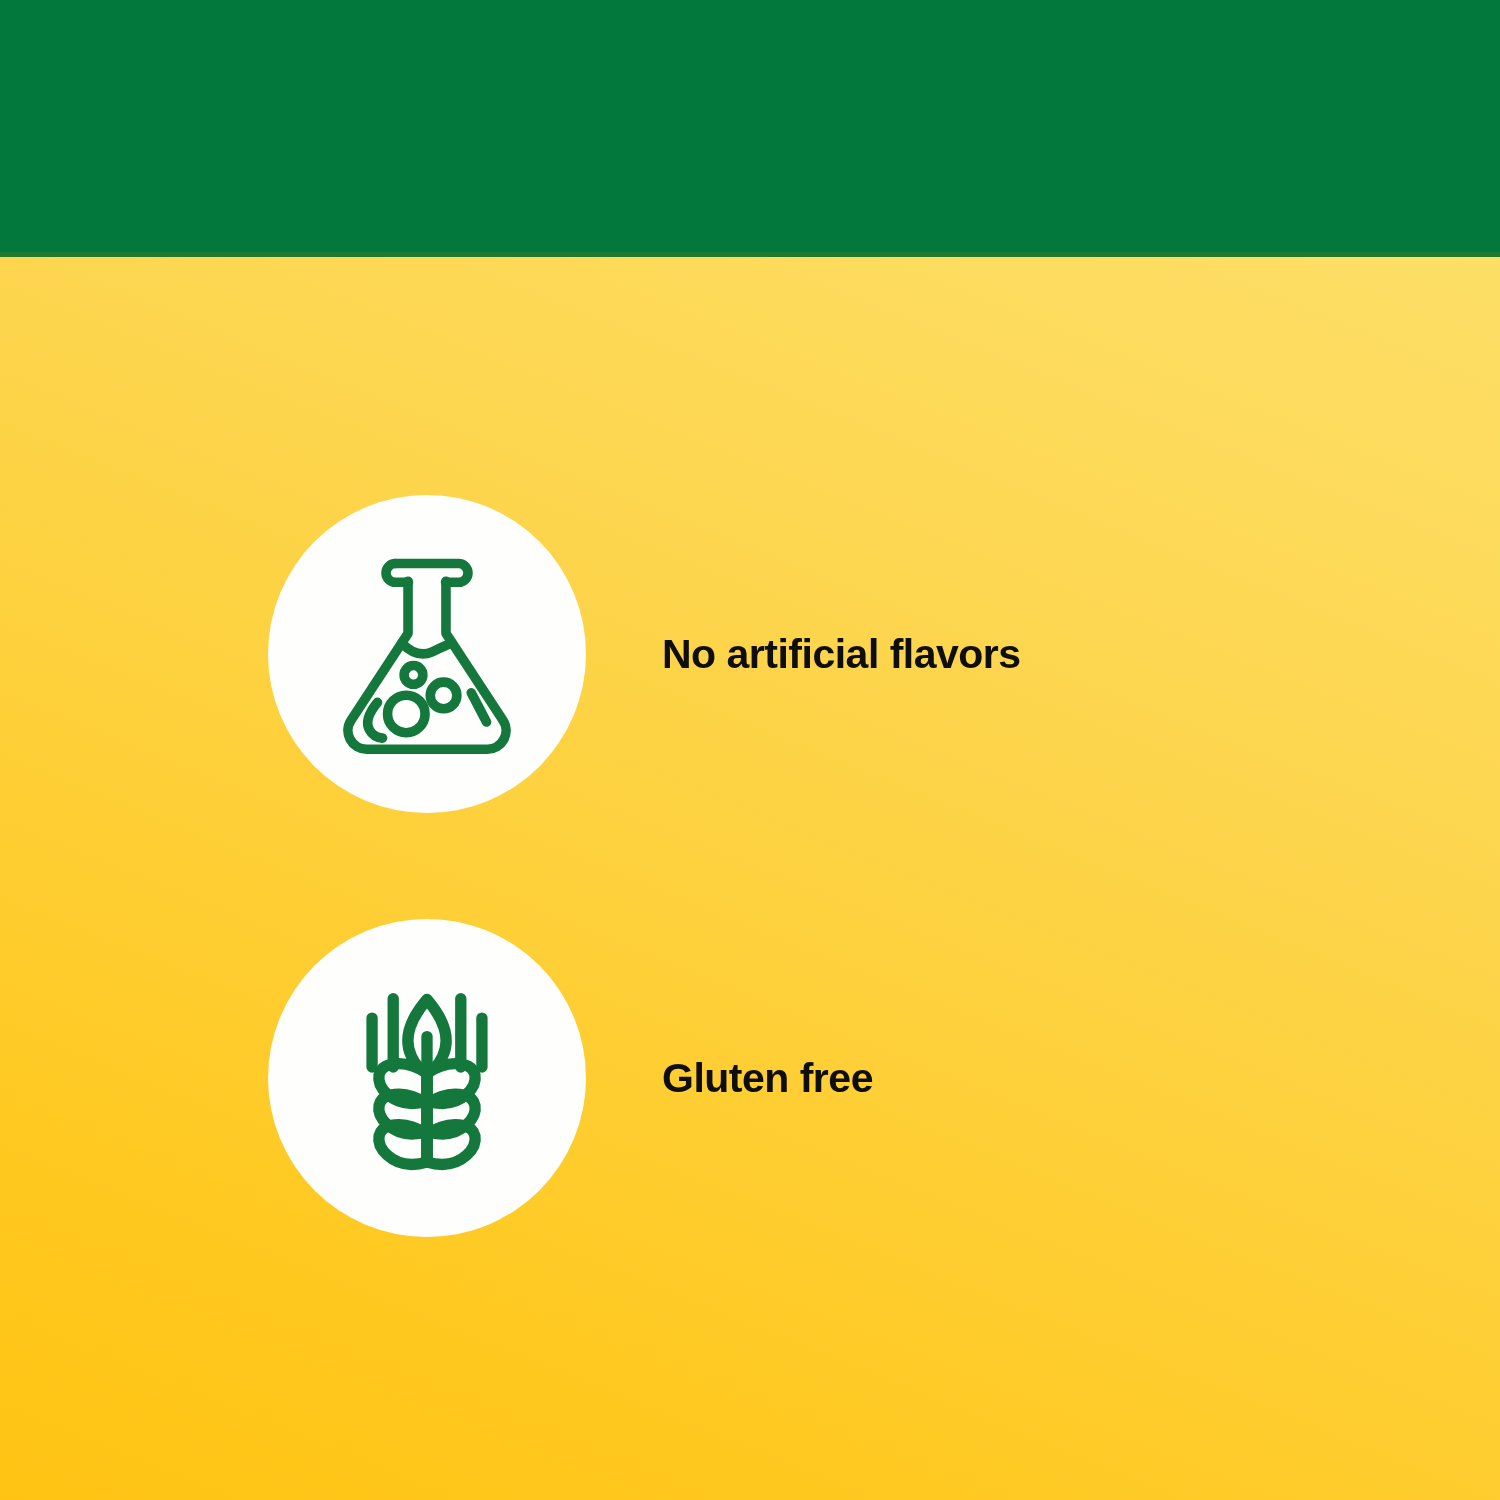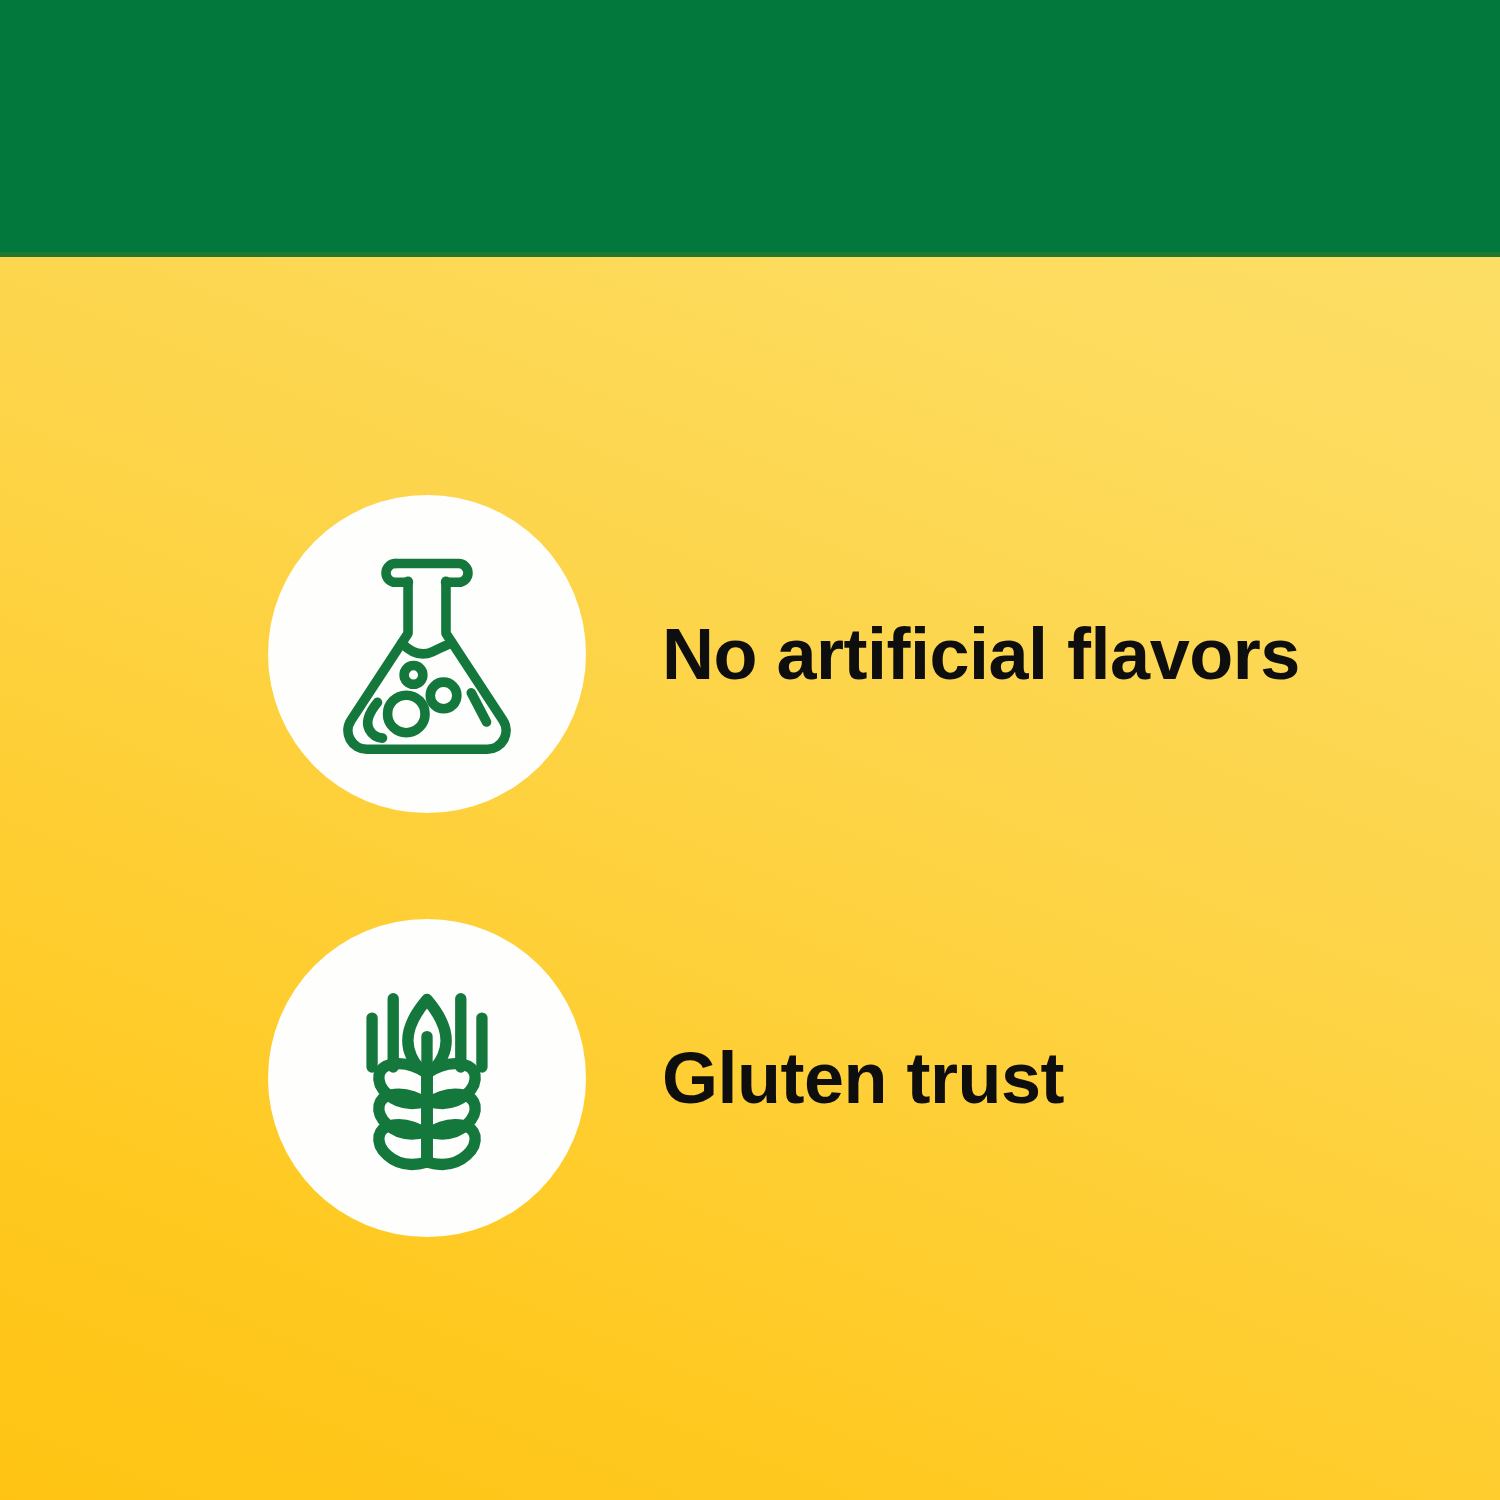--- a/index.html
+++ b/index.html
@@ -102,21 +102,21 @@
   .icon-badge svg {
     display: block;
     width: 218px;
     height: 218px;
   }
 
   .feature-label {
     flex: 1 1 auto;
     margin: 0;
     padding-left: 76px;
-    font-size: 72px;
+    font-size: 41px;
     font-weight: 700;
     letter-spacing: -0.5px;
     color: #0E0E0E;
     white-space: nowrap;
   }
 </style>
 </head>
 <body>
 
 <div class="canvas">
@@ -169,17 +169,17 @@
           <path d="M50 47.8 Q41.5 42.0 33.2 43.8 Q28.8 44.8 28.0 48.6 Q27.2 53.2 31.8 57.4 Q38.8 63.8 50 60.6 Z"></path>
           <path d="M50 47.8 Q58.5 42.0 66.8 43.8 Q71.2 44.8 72.0 48.6 Q72.8 53.2 68.2 57.4 Q61.2 63.8 50 60.6 Z"></path>
 
           <path d="M50 61.8 Q41.5 56.0 33.2 57.8 Q28.8 58.8 28.0 62.6 Q27.2 67.2 31.8 71.4 Q38.8 77.8 50 74.6 Z"></path>
           <path d="M50 61.8 Q58.5 56.0 66.8 57.8 Q71.2 58.8 72.0 62.6 Q72.8 67.2 68.2 71.4 Q61.2 77.8 50 74.6 Z"></path>
 
           <path d="M50 75.8 Q41.5 70.0 33.2 71.8 Q28.8 72.8 28.0 76.6 Q27.2 81.2 31.8 85.4 Q38.8 91.8 50 88.6 Z"></path>
           <path d="M50 75.8 Q58.5 70.0 66.8 71.8 Q71.2 72.8 72.0 76.6 Q72.8 81.2 68.2 85.4 Q61.2 91.8 50 88.6 Z"></path>
         </svg>
       </div>
-      <p class="feature-label">Gluten trust</p>
+      <p class="feature-label">Gluten free</p>
     </div>
 
   </div>
 </div>
 
 </body></html>

